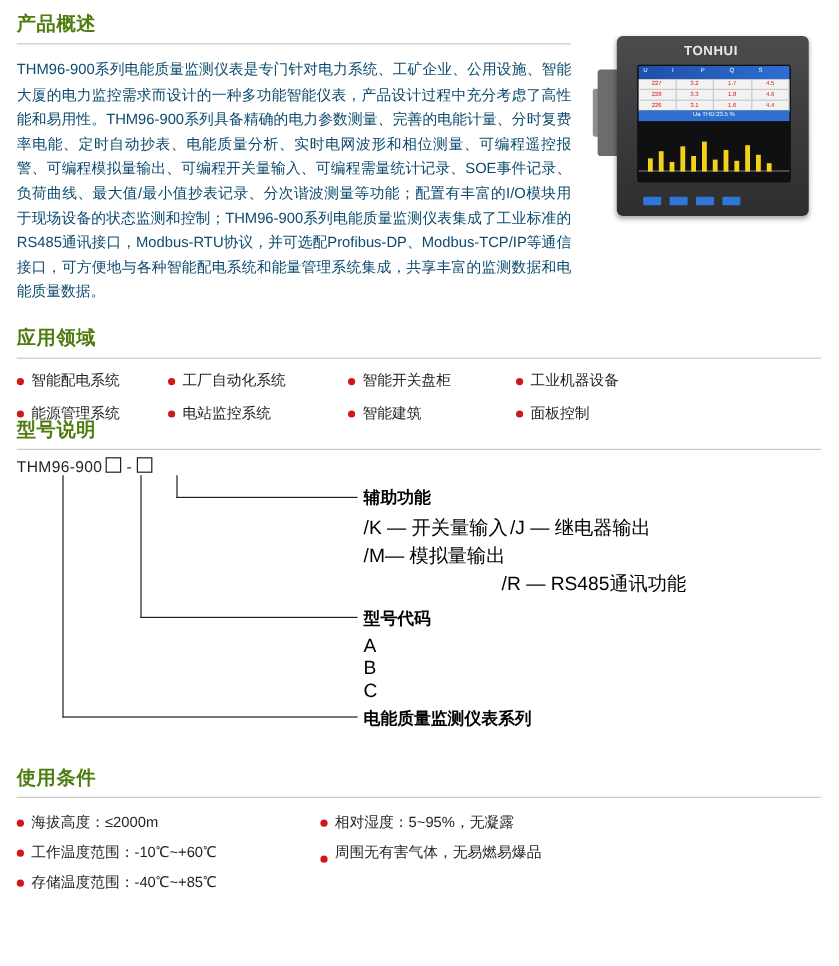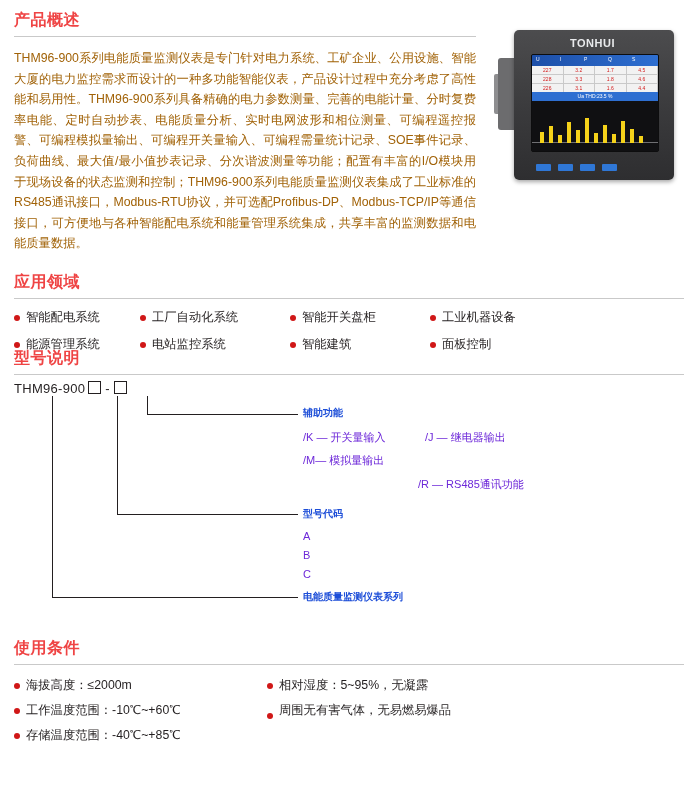--- a/index.html
+++ b/index.html
@@ -15,21 +15,21 @@
     color: #231f20;
     overflow: hidden;
   }
   .page {
     position: relative;
     width: 699px;
     height: 805px;
     padding: 0;
   }
   .section-title {
-    color: #ef4444;
+    color: #4d7c0f;
     font-size: 16px;
     font-weight: bold;
     letter-spacing: 0.5px;
   }
   .rule {
     height: 1px;
     background: #c9c9c9;
     margin-top: 5px;
   }
 
@@ -38,21 +38,21 @@
     position: absolute;
     left: 14px;
     top: 10px;
     width: 462px;
   }
   #overview-body {
     margin-top: 11px;
     font-size: 12.3px;
     line-height: 20.6px;
     text-align: justify;
-    color: #a16207;
+    color: #0c4a6e;
   }
 
   
   #device {
     position: absolute;
     left: 492px;
     top: 22px;
     width: 196px;
     height: 170px;
   }
@@ -228,28 +228,28 @@
   .dash {
     display: inline-block;
     margin: 0 1px;
   }
   .leader {
     position: absolute;
     background: #231f20;
   }
   .lbl-head {
     position: absolute;
-    font-size: 10px;
+    font-size: 14px;
     font-weight: bold;
-    color: #1d4ed8;
+    color: #000000;
   }
   .lbl-line {
     position: absolute;
-    font-size: 11px;
-    color: #6d28d9;
+    font-size: 16px;
+    color: #000000;
   }
 
   
   #usage {
     position: absolute;
     left: 14px;
     top: 638px;
     width: 670px;
   }
   .usage-grid {

